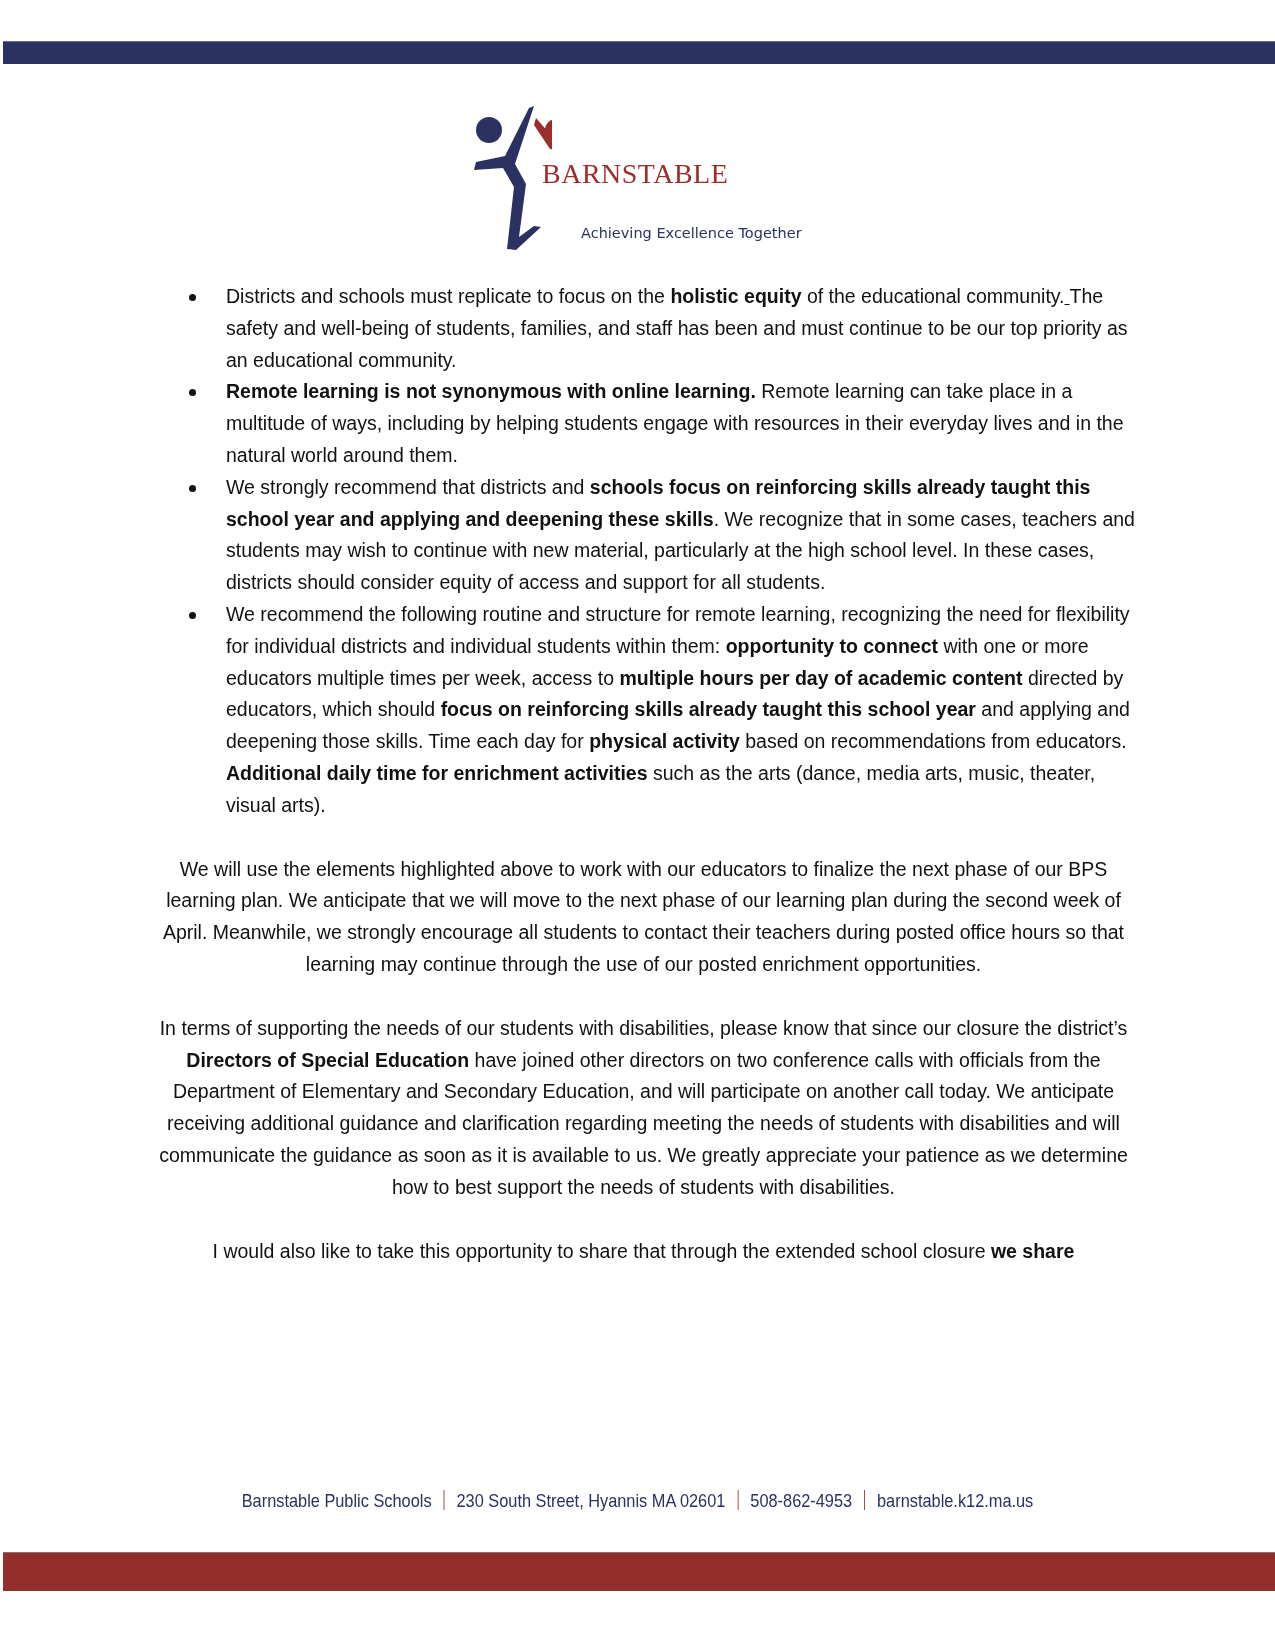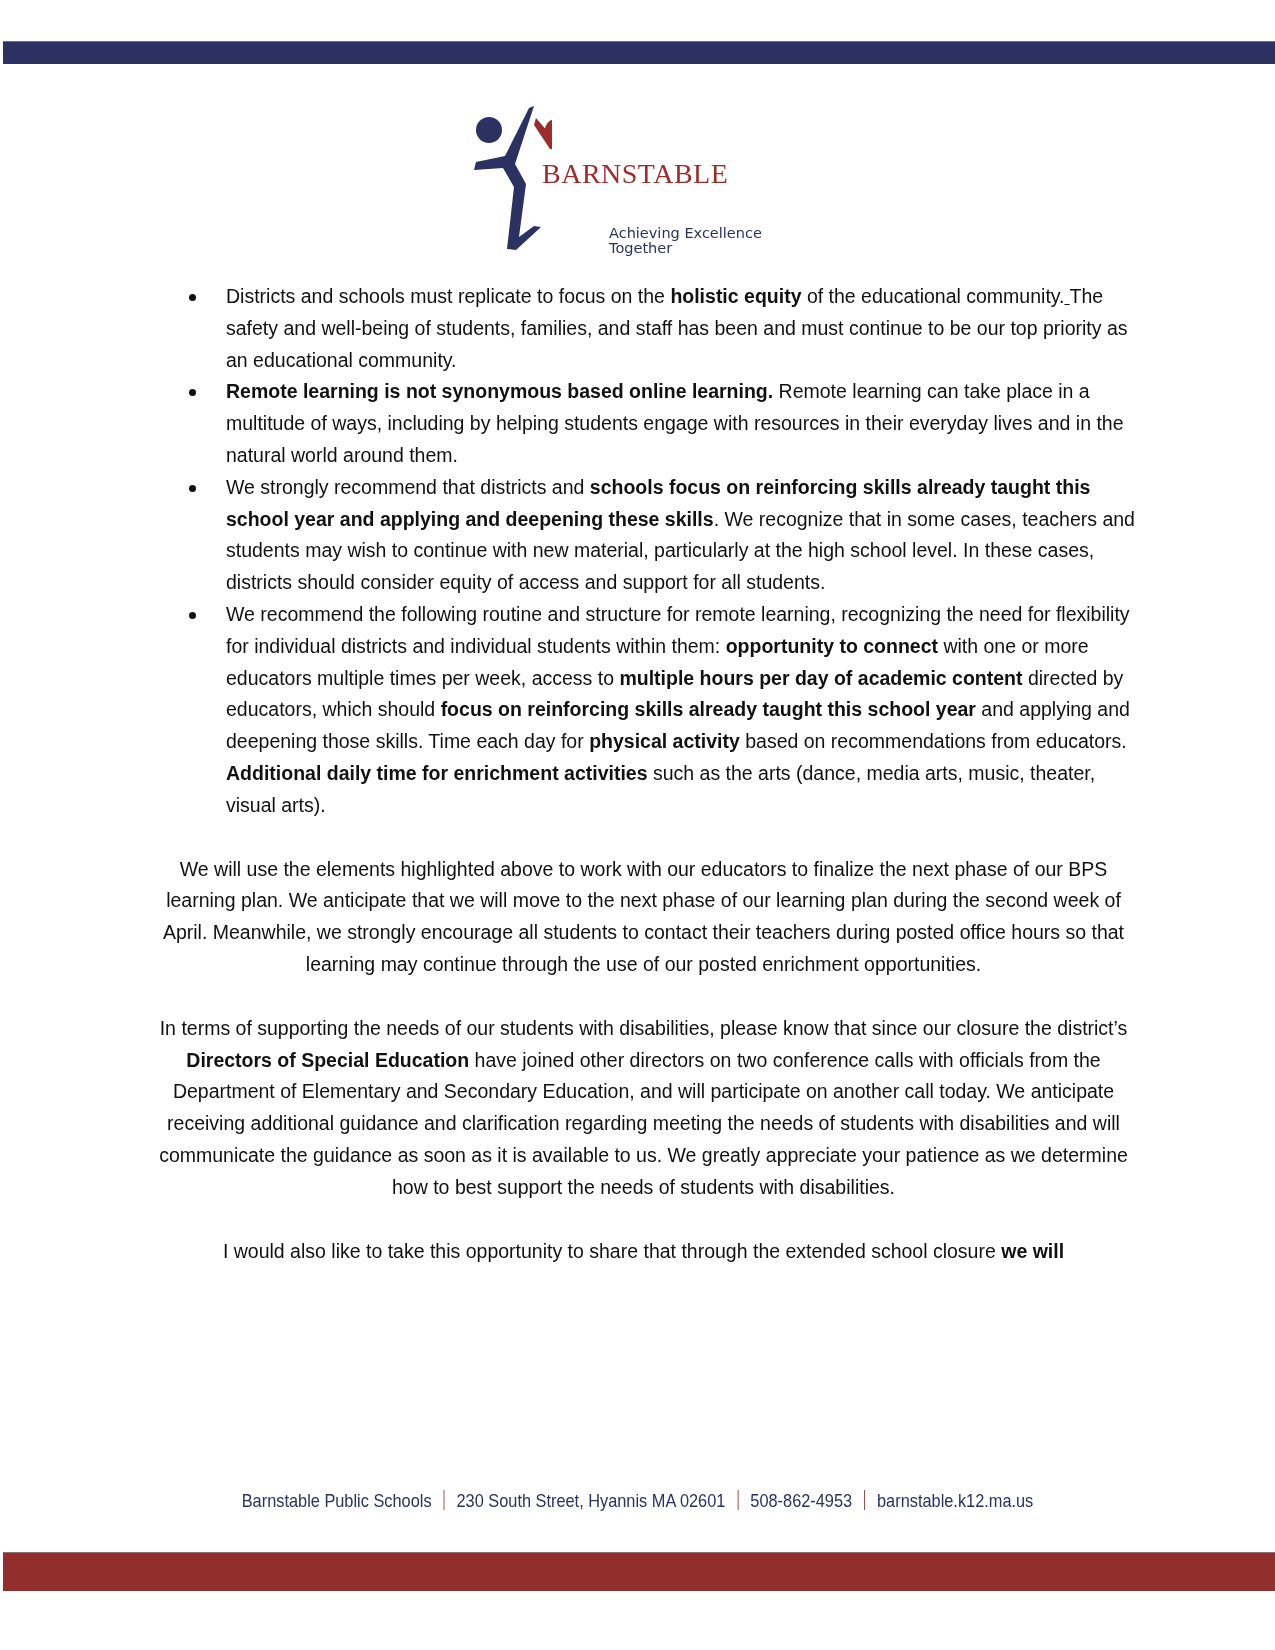--- a/index.html
+++ b/index.html
@@ -4,21 +4,21 @@
 <style>
   html, body { margin:0; padding:0; background:#ffffff; }
   body { width:1275px; height:1650px; position:relative; overflow:hidden;
          font-family:"Liberation Sans", sans-serif; color:#111111; }
   .bar-top { position:absolute; left:3px; right:0; top:41px; height:22px; background:#2b3161; border-top:1px solid #6a7095; }
   .bar-bottom { position:absolute; left:3px; right:0; top:1552px; height:38px; background:#922f2d; border-top:1px solid #8f6e6d; }
   .logo { position:absolute; left:472px; top:104px; width:340px; height:150px; }
   .logo svg { position:absolute; left:0; top:0; }
   .logo-name { position:absolute; left:70px; top:56px; font-family:"Liberation Serif", serif; font-size:28px; color:#9b2e2c; letter-spacing:0.5px; line-height:1; }
   .logo-sub { position:absolute; left:73px; top:96px; font-family:"Liberation Sans", sans-serif; font-size:23px; color:#8d8d8d; letter-spacing:5px; line-height:1; }
-  .logo-tag { position:absolute; left:109px; top:122px; font-family:"DejaVu Sans", sans-serif; font-size:14.5px; color:#2b3161; line-height:1;margin-left:28px; }
+  .logo-tag { position:absolute; left:109px; top:122px; font-family:"DejaVu Sans", sans-serif; font-size:14.5px; color:#2b3161; line-height:1; }
   .content { position:absolute; left:151px; top:281px; width:985px;
              font-family:"Liberation Sans", sans-serif; font-size:19.5px; line-height:31.8px; color:#111; }
   .content p { margin:0; }
   .intro { margin-bottom:31px !important; }
   ul.bullets { list-style:none; margin:0 0 32px 0; padding:0; }
   ul.bullets li { position:relative; padding-left:75px; }
   ul.bullets li .dot { position:absolute; left:38px; top:13px; width:7px; height:7px; border-radius:50%; background:#111; }
   .para { margin-bottom:32px !important;text-align:center; }
   b { font-weight:bold; }
   .u { text-decoration:underline; }
@@ -40,28 +40,28 @@
     <circle cx="84" cy="26" r="11" fill="#9b2e2c"></circle>
     <path d="M64 14 L62 21 L78 45 L112 50 L114 43 L84 37 Z" fill="#9b2e2c"></path>
   </svg>
   <div class="logo-name">BARNSTABLE</div>
   <div class="logo-tag">Achieving Excellence Together</div>
 </div>
 
 <div class="content">
   <ul class="bullets" id="bullets">
       <li><span class="dot"></span><span>Districts and schools must replicate to focus on the </span><b>holistic equity</b><span> of the educational community.</span><span class="u"> </span><span>The safety and well-being of students, families, and staff has been and must continue to be our top priority as an educational community.</span></li>
-      <li><span class="dot"></span><b>Remote learning is not synonymous based online learning.</b><span> Remote learning can take place in a multitude of ways, including by helping students engage with resources in their everyday lives and in the natural world around them.</span></li>
+      <li><span class="dot"></span><b>Remote learning is not synonymous with online learning.</b><span> Remote learning can take place in a multitude of ways, including by helping students engage with resources in their everyday lives and in the natural world around them.</span></li>
       <li><span class="dot"></span><span>We strongly recommend that districts and </span><b>schools focus on reinforcing skills already taught this school year and applying and deepening these skills</b><span>. We recognize that in some cases, teachers and students may wish to continue with new material, particularly at the high school level. In these cases, districts should consider equity of access and support for all students.</span></li>
       <li><span class="dot"></span><span>We recommend the following routine and structure for remote learning, recognizing the need for flexibility for individual districts and individual students within them: </span><b>opportunity to connect</b><span> with one or more educators multiple times per week, access to </span><b>multiple hours per day of academic content</b><span> directed by educators, which should </span><b>focus on reinforcing skills already taught this school year</b><span> and applying and deepening those skills. Time each day for </span><b>physical activity</b><span> based on recommendations from educators. </span><b>Additional daily time for enrichment activities</b><span> such as the arts (dance, media arts, music, theater, visual arts).</span></li>
     </ul>
   <div id="paragraphs">
       <p class="para"><span>We will use the elements highlighted above to work with our educators to finalize the next phase of our BPS learning plan. We anticipate that we will move to the next phase of our learning plan during the second week of April. Meanwhile, we strongly encourage all students to contact their teachers during posted office hours so that learning may continue through the use of our posted enrichment opportunities.</span></p>
       <p class="para"><span>In terms of supporting the needs of our students with disabilities, please know that since our closure the district’s </span><b>Directors of Special Education</b><span> have joined other directors on two conference calls with officials from the Department of Elementary and Secondary Education, and will participate on another call today. We anticipate receiving additional guidance and clarification regarding meeting the needs of students with disabilities and will communicate the guidance as soon as it is available to us. We greatly appreciate your patience as we determine how to best support the needs of students with disabilities.</span></p>
-      <p class="para"><span>I would also like to take this opportunity to share that through the extended school closure </span><b>we will</b></p>
+      <p class="para"><span>I would also like to take this opportunity to share that through the extended school closure </span><b>we share</b></p>
     </div>
 </div>
 
 <div class="footer">
   <span>Barnstable Public Schools</span><span class="sep"></span><span>230 South Street, Hyannis MA 02601</span><span class="sep"></span><span>508-862-4953</span><span class="sep"></span><span>barnstable.k12.ma.us</span>
 </div>
 
 <div class="bar-bottom"></div>
 
 </body></html>

